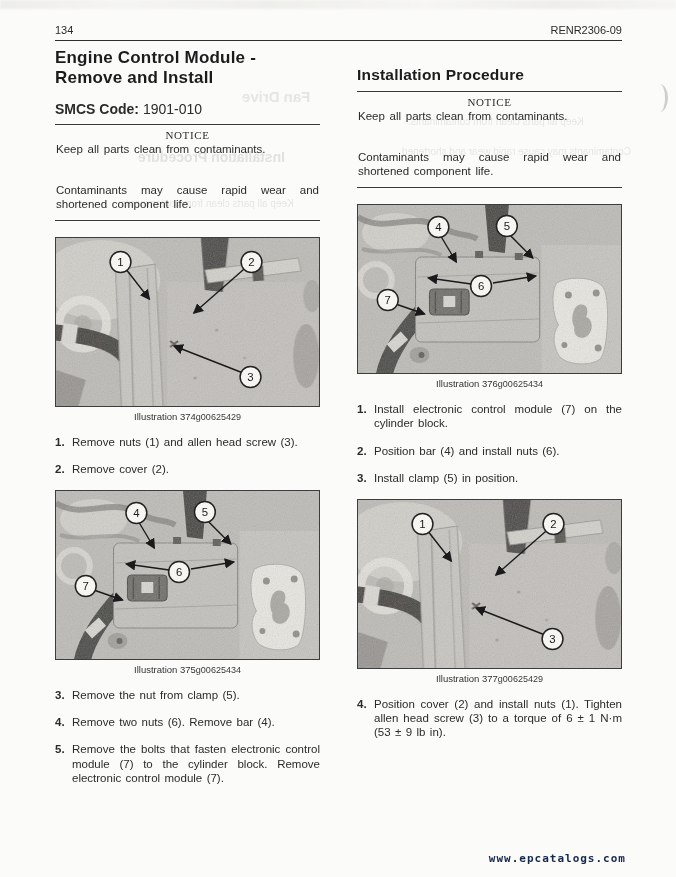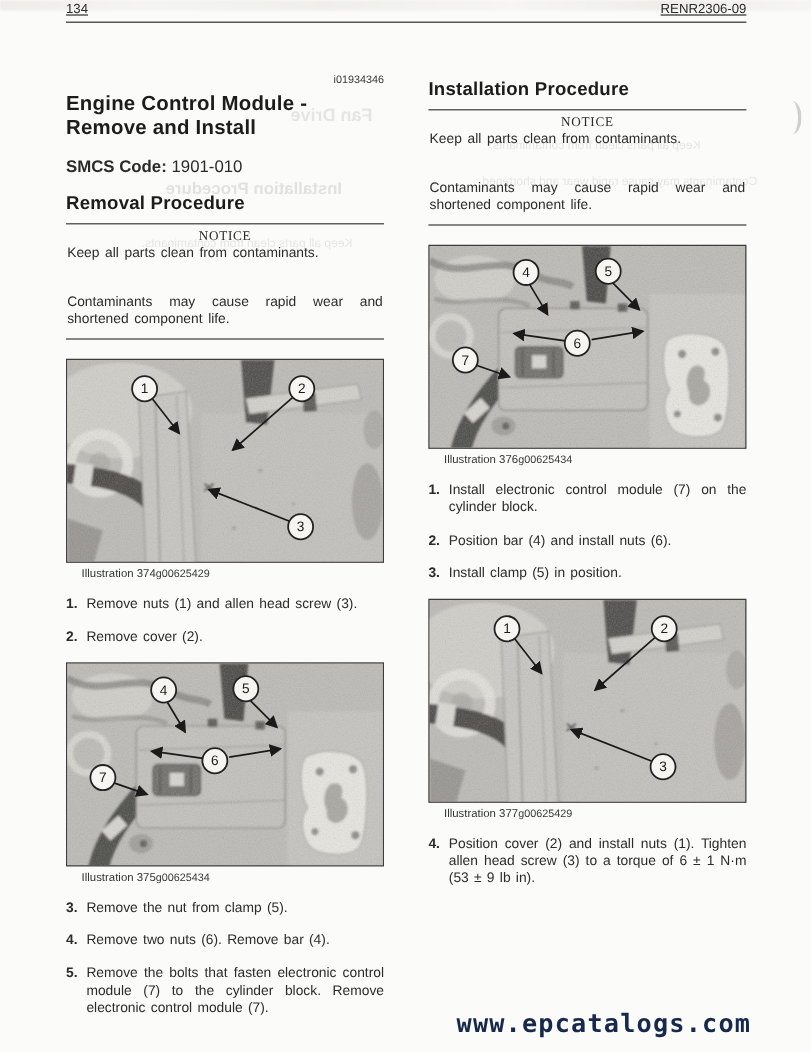--- a/index.html
+++ b/index.html
@@ -16,21 +16,21 @@
     position:absolute;top:0;left:0;width:676px;height:9px;
     background:linear-gradient(90deg,#e3e2df 0%,#f1f0ee 18%,#e6e5e2 40%,#f3f2f0 63%,#e4e3e0 82%,#f2f1ef 100%);
     opacity:.55;filter:blur(1px);
   }
   .scan-curl{
     position:absolute;left:654px;top:84px;width:11px;height:28px;
     border-right:3px solid #c6c5c2;border-radius:0 60% 60% 0 / 0 50% 50% 0;
     opacity:.8;filter:blur(.6px);
   }
   
-  .hdr{position:absolute;top:2px;left:55px;width:567px;text-decoration:underline;}
+  .hdr{position:absolute;top:24px;left:55px;width:567px;}
   .hdr-row{display:flex;justify-content:space-between;align-items:flex-start;}
   .hdr-left{font-size:11px;line-height:1.25;}
   .hdr-right{font-size:11px;}
   .hdr-rule{border-bottom:1.8px solid #2e2e2e;margin-top:2px;}
   
   .cols{position:absolute;top:42px;left:55px;width:567px;display:flex;gap:37px;}
   .col{width:265px;}
   .refcode{margin-top:19px;text-align:right;font-size:9px;color:#3a3a3a;}
   h1{margin:6px 0 0 0;font-size:17px;line-height:1.2;color:#1c1c1c;letter-spacing:.2px;}
   .smcs{margin-top:12px;font-size:14px;}
@@ -42,21 +42,21 @@
   .notice{
     margin-top:7px;border-top:1.4px solid #3a3a3a;border-bottom:1.4px solid #3a3a3a;
     padding:3px 1px 9px 1px;
   }
   .notice .lbl{text-align:center;font-size:11px;letter-spacing:.6px;margin:1px 0 0 0;font-family:Liberation Serif, serif;}
   .notice p{margin:1px 0 0 0;font-size:11.5px;line-height:1.22;text-align:justify;word-spacing:1.5px;}
   .notice p + p{margin-top:27px;}
   
   figure{margin:16px 0 0 0;border:1px solid #3d3d3d;height:168px;background:#bdbbb6;}
   figure svg{display:block;width:100%;height:100%;}
-  .figcap{display:flex;justify-content:flex-start;align-items:baseline;margin-top:4px;margin-left:13px;}
+  .figcap{display:flex;justify-content:center;align-items:baseline;margin-top:4px;}
   .figcap .cap{font-size:9.5px;color:#333;}
   .figcap .ref{font-size:9px;color:#3a3a3a;}
   
   .steps{margin-top:13px;}
   .step{display:flex;margin-bottom:13px;font-size:11.5px;line-height:1.25;}
   .step .n{font-weight:bold;width:17px;flex:0 0 17px;}
   .step .t{flex:1;text-align:justify;word-spacing:1.2px;}
   
   .cnum{font-family:"Liberation Sans",sans-serif;font-size:11.5px;fill:#1b1b1b;}
   
@@ -66,21 +66,21 @@
   }
   .g-fan{top:88px;left:242px;font-size:15px;font-weight:bold;}
   .g-proc{top:149px;left:138px;font-size:14px;font-weight:bold;color:rgba(70,70,70,.14);}
   .g-keep{top:198px;left:118px;font-size:10px;}
   .g-keep2{top:116px;left:408px;font-size:10px;}
   .g-cont{top:146px;left:402px;font-size:10px;}
   
   .watermark{
     position:absolute;right:50px;bottom:12px;
     font-family:"DejaVu Sans Mono", monospace;font-weight:bold;
-    font-size:21px;letter-spacing:1px;color:#16294d;
+    font-size:11px;letter-spacing:1px;color:#16294d;
   }
 </style>
 </head>
 <body>
 
 <svg width="0" height="0" style="position:absolute" aria-hidden="true">
   <defs>
     <filter id="grain" x="0" y="0" width="100%" height="100%">
       <feTurbulence type="fractalNoise" baseFrequency="0.9" numOctaves="2" seed="4"></feTurbulence>
       <feColorMatrix type="saturate" values="0"></feColorMatrix>
@@ -110,31 +110,29 @@
         <div>134</div>
       </div>
       <div class="hdr-right">RENR2306-09</div>
     </div>
     <div class="hdr-rule"></div>
   </div>
 
   <div class="cols">
 
     <div class="col">
-      <div class="refcode">i01934346</div>
       <h1>
         <span>Engine Control Module -</span><br>
         <span>Remove and Install</span>
       </h1>
       <div class="smcs">
         <b>SMCS Code:</b>
         <span>1901-010</span>
       </div>
 
-      <h2 class="h2-rm">Removal Procedure</h2>
 
       <div class="notice">
         <div class="lbl">NOTICE</div>
         <p>Keep all parts clean from contaminants.</p>
         <p>Contaminants may cause rapid wear and shortened component life.</p>
       </div>
 
       <figure>
         <svg viewBox="0 0 265 168" preserveAspectRatio="none">
           <rect width="265" height="168" fill="#bdbbb6"></rect>

